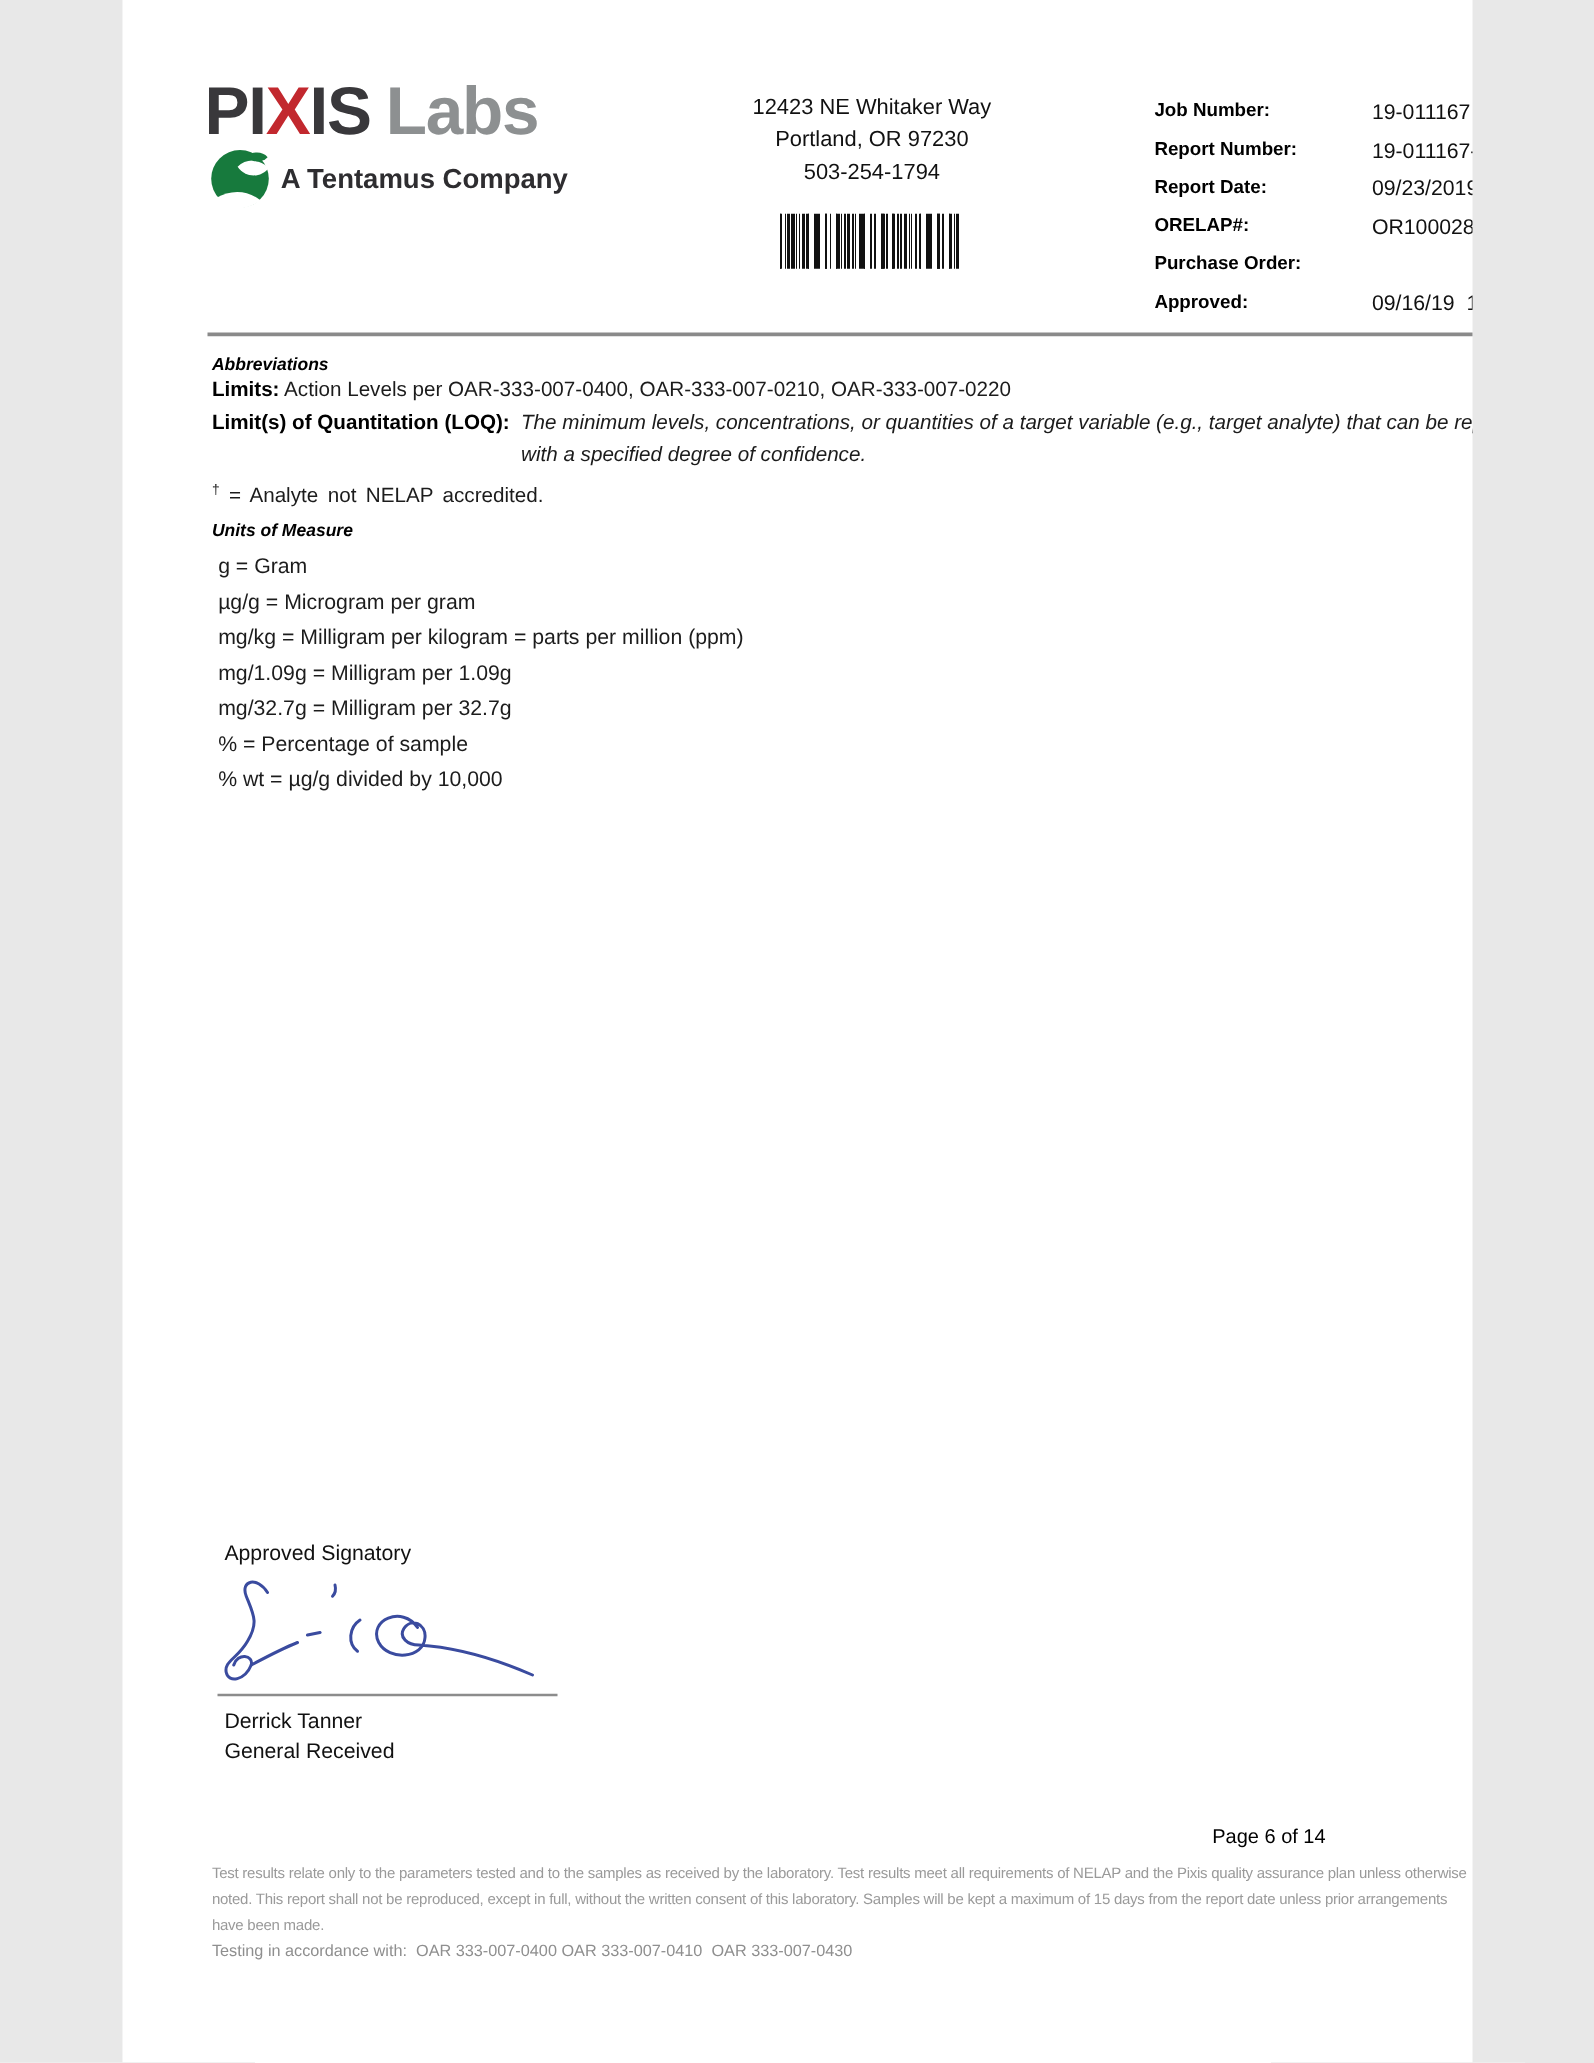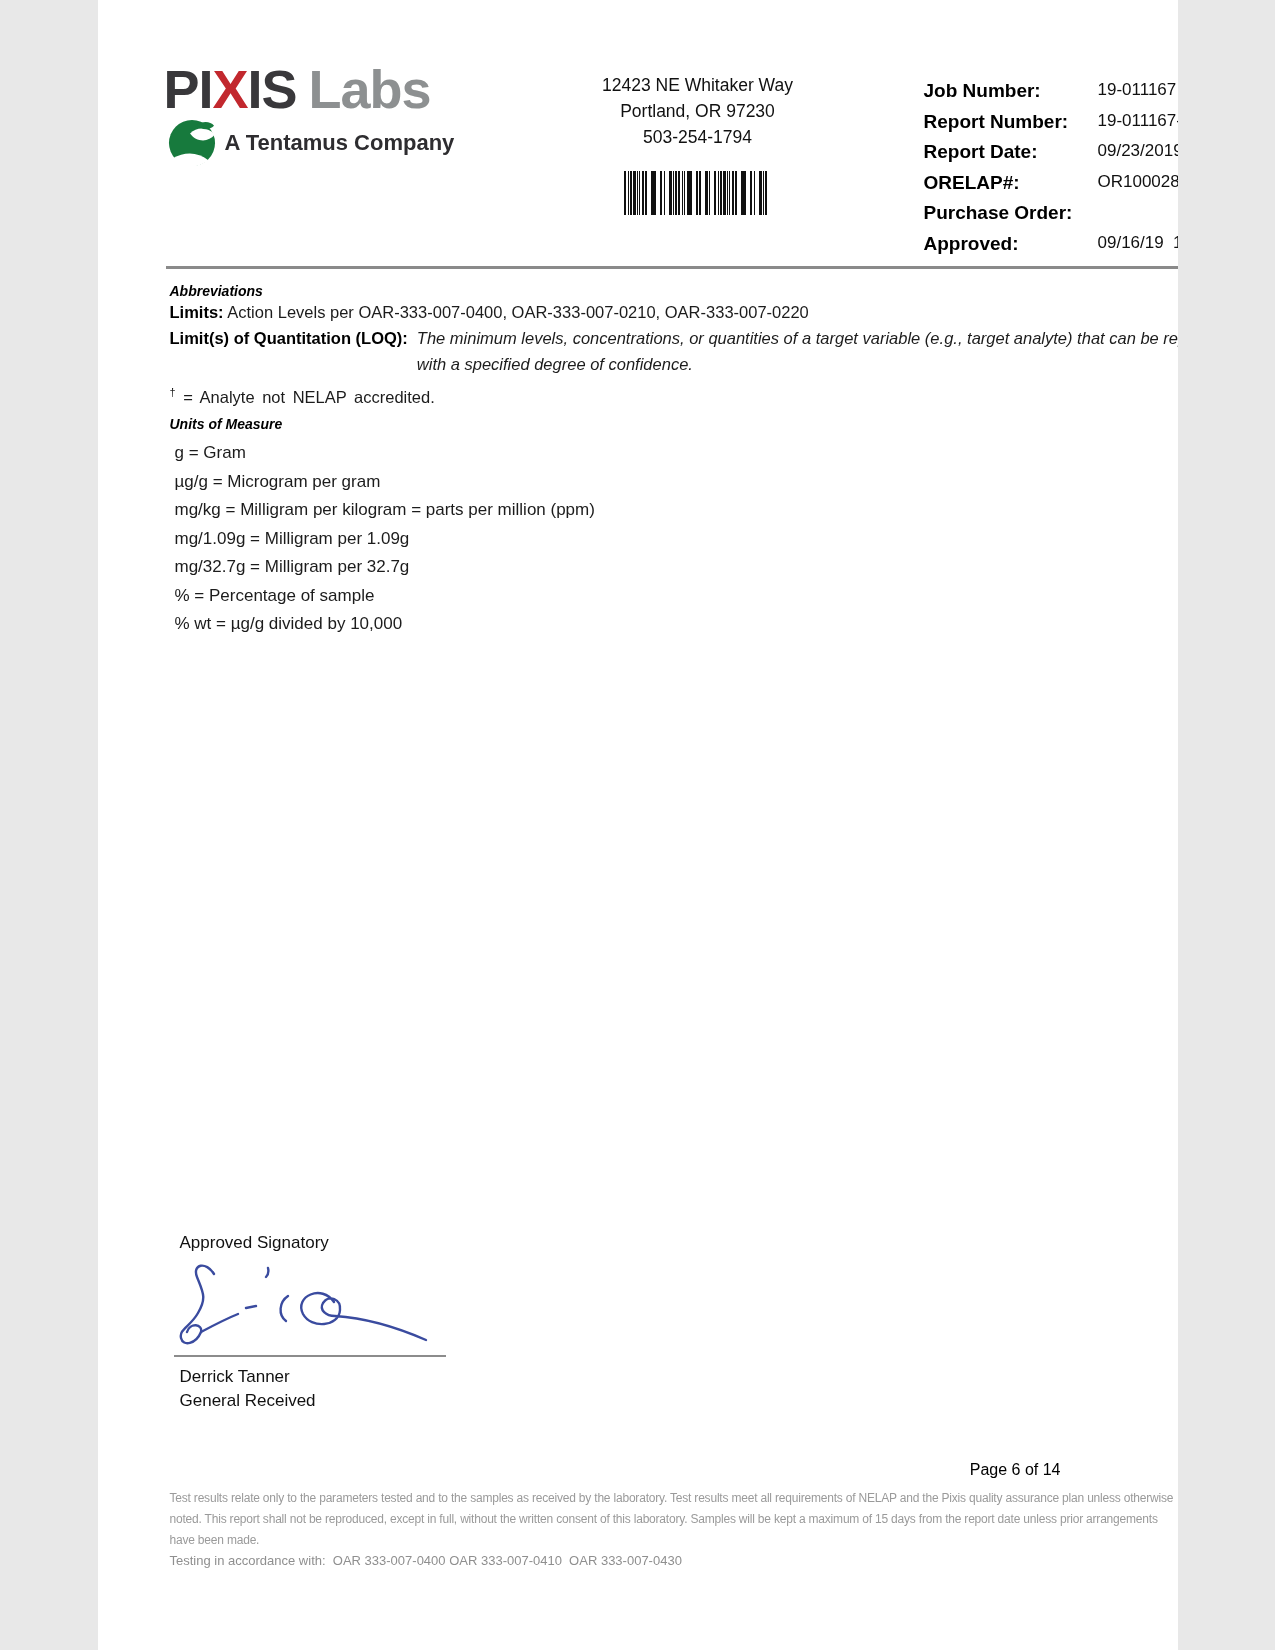--- a/index.html
+++ b/index.html
@@ -29,21 +29,21 @@
 
   .barcode { position:absolute; left:526px; top:171px; width:144px; height:44px;
     background-color:#fff;
     background-image:
       repeating-linear-gradient(90deg,#111 0 1px,transparent 1px 6px,#111 6px 8px,transparent 8px 15px),
       repeating-linear-gradient(90deg,#111 0 2px,#fff 2px 4px,#111 4px 5px,#fff 5px 9px,#111 9px 12px,#fff 12px 13px,#111 13px 14px,#fff 14px 18px);
   }
 
   .report-info { position:absolute; left:826px; top:80px; display:flex; flex-direction:column; }
   .info-row { display:flex; height:30.5px; align-items:flex-start; }
-  .info-label { width:174px; font-weight:bold; font-size:19px; color:#000; white-space:nowrap; }
+  .info-label { width:174px; font-weight:bold; font-size:15px; color:#000; white-space:nowrap; }
   .info-value { font-size:17px; color:#111; white-space:pre; }
 
   .header-rule { position:absolute; left:68px; top:266px; width:1140px; height:3px; background:#8a8a8a; }
 
   
   .abbrev { position:absolute; left:72px; top:283px; width:1078px; font-size:16.5px; }
   .section-title { font-weight:bold; font-style:italic; font-size:14px; color:#000; }
   .abbrev-line { line-height:26px; }
   .b { font-weight:bold; color:#000; }
   .loq-row { display:flex; line-height:26px; }

